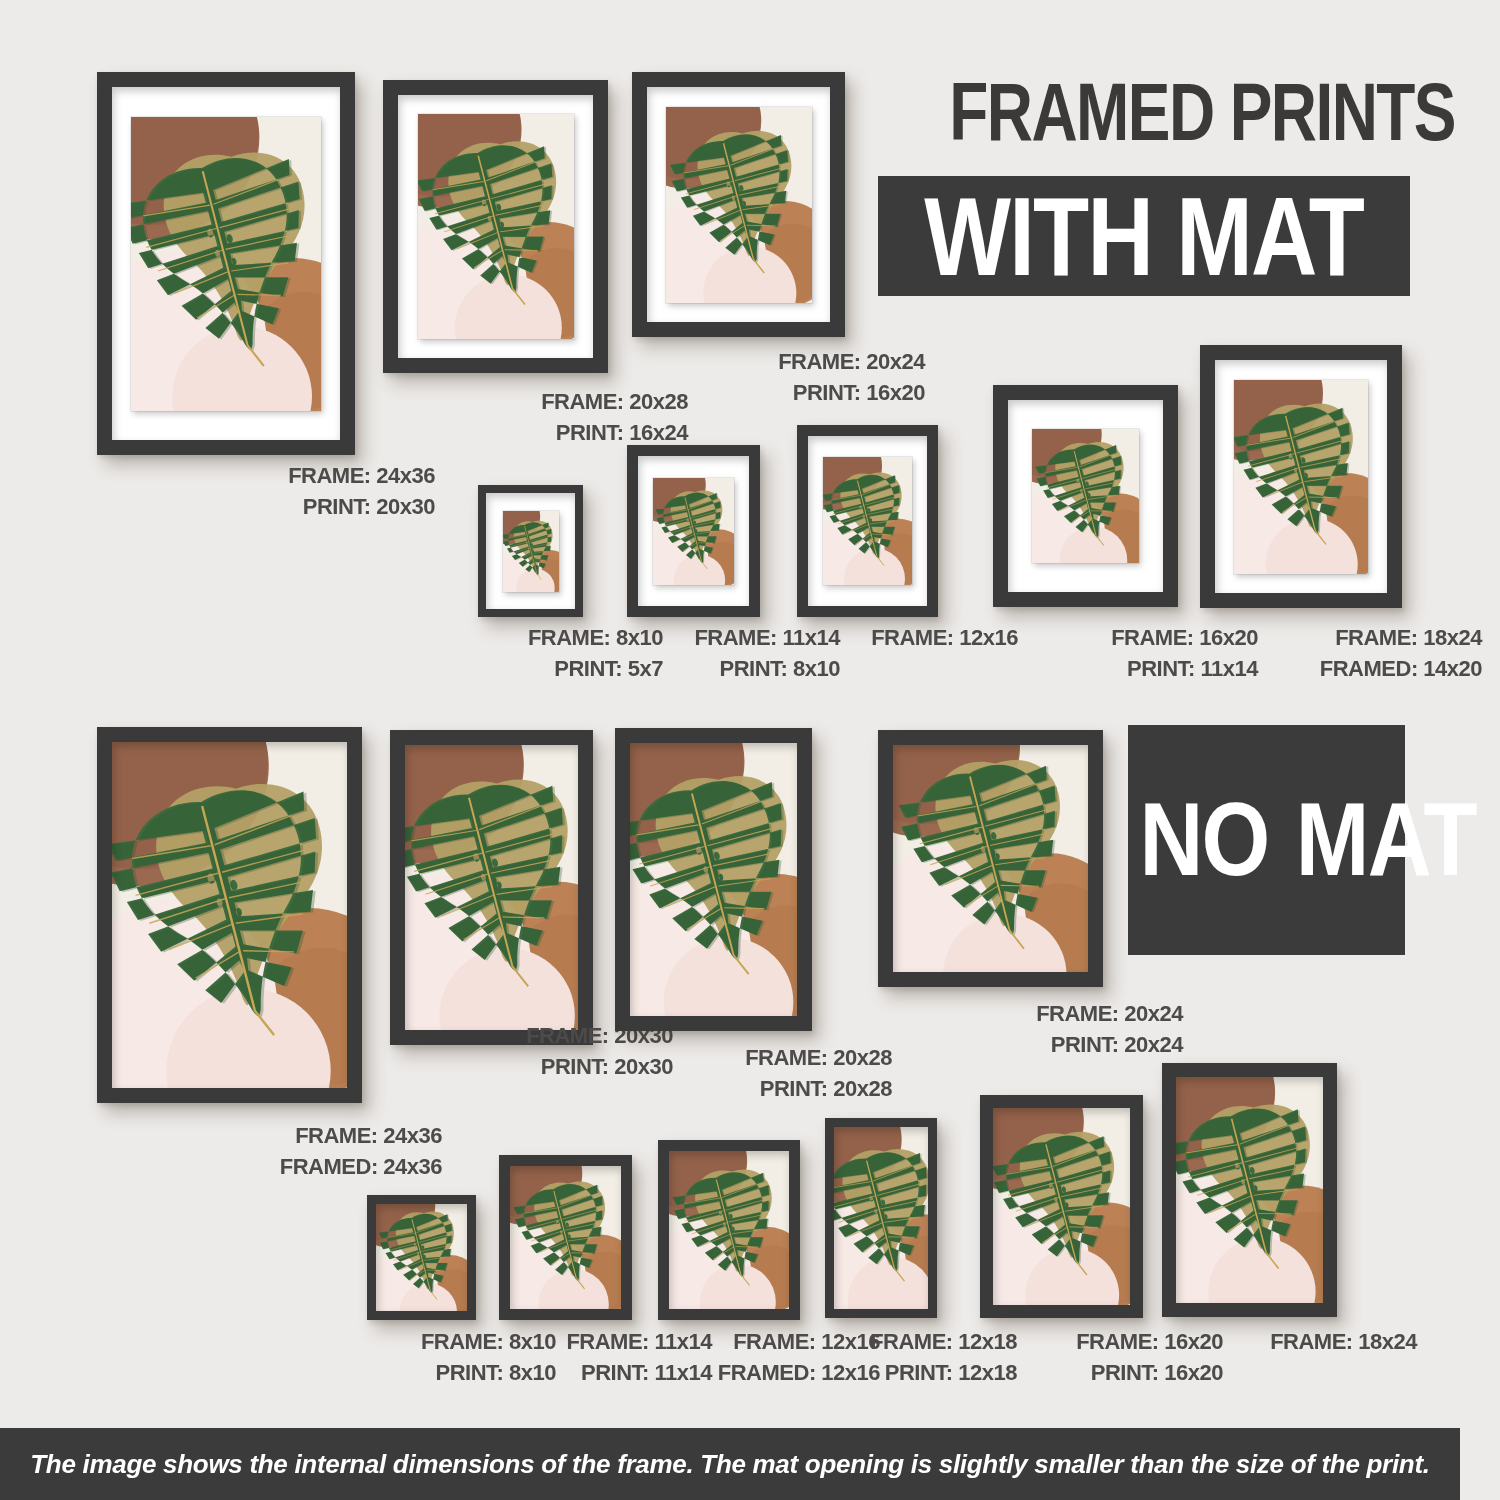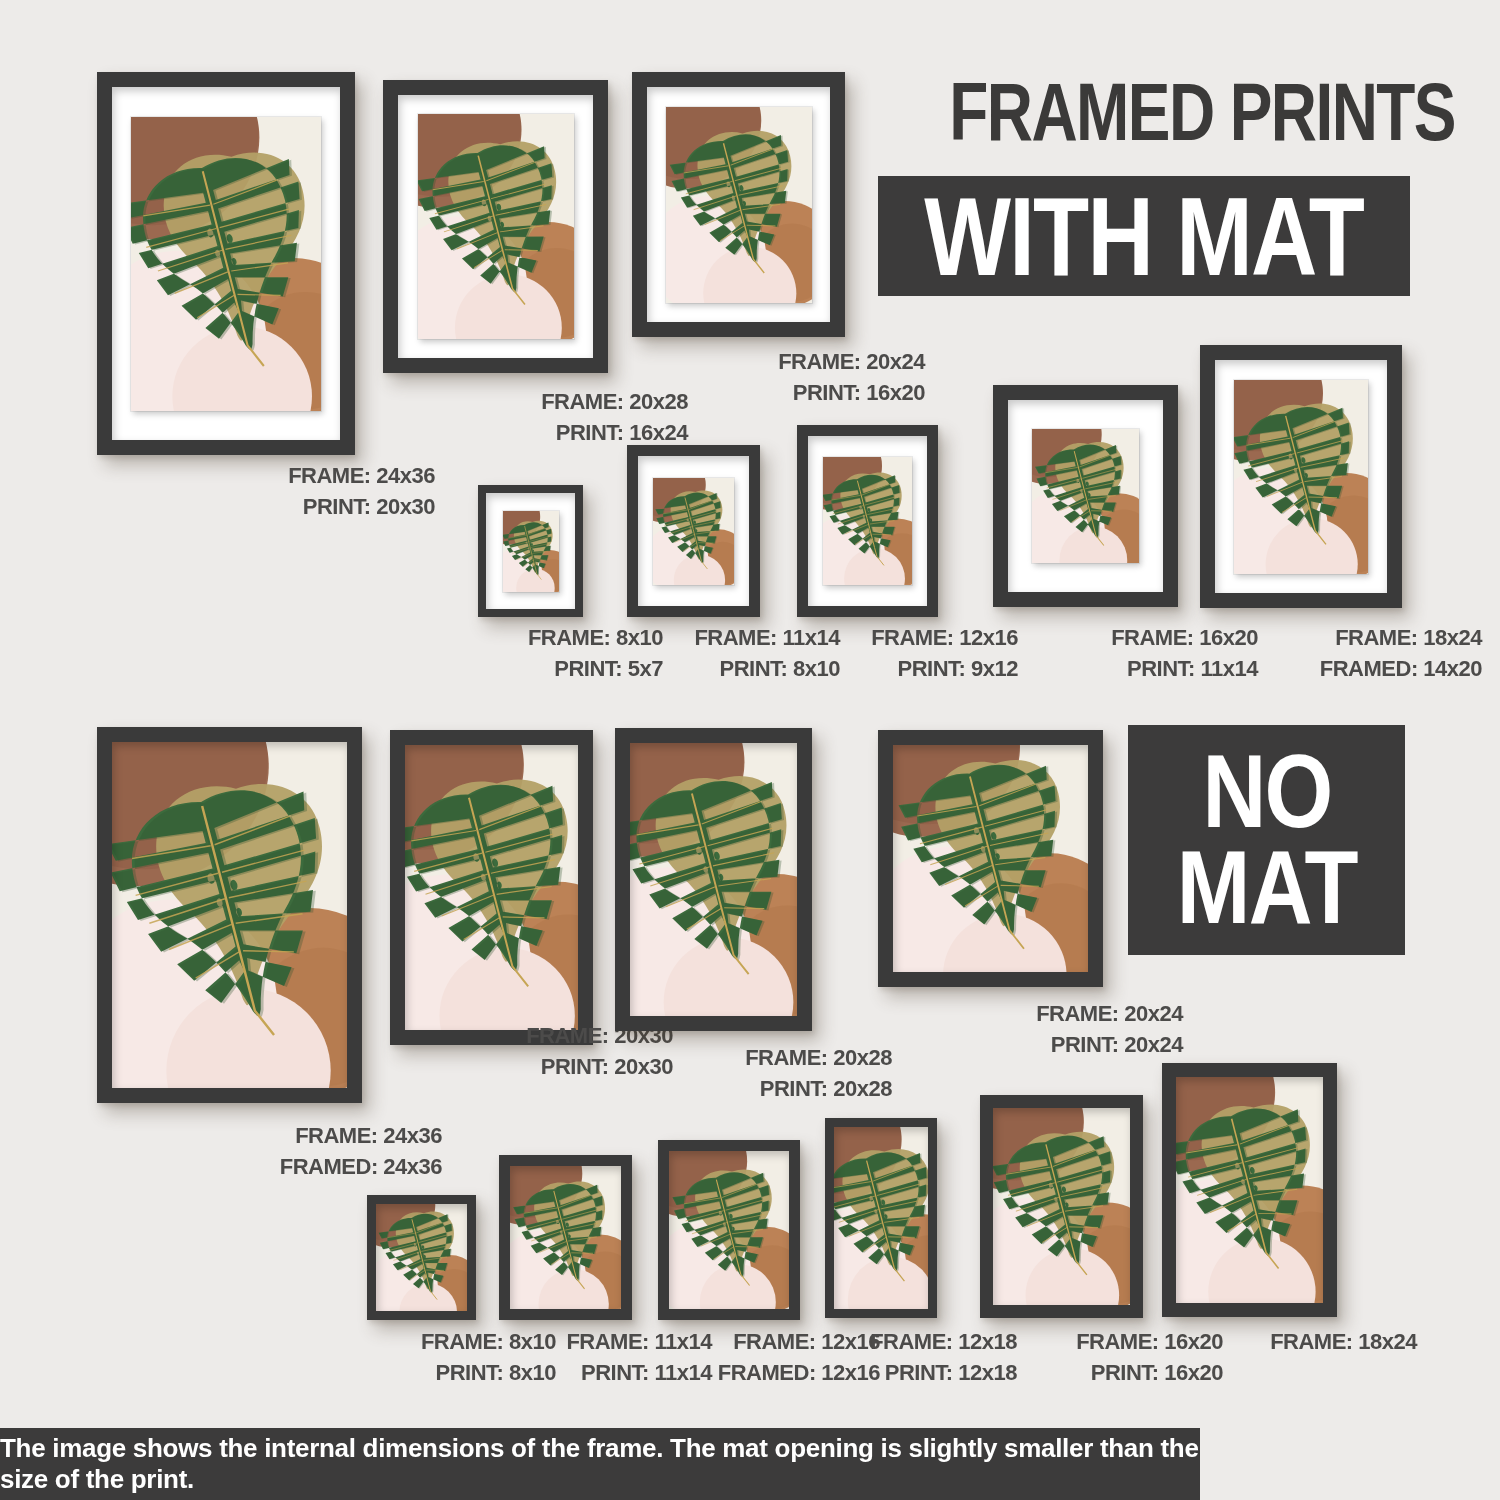--- a/index.html
+++ b/index.html
@@ -7,35 +7,35 @@
          background:var(--c-background);font-family:"Liberation Sans",sans-serif;}
   .title{position:absolute;left:878px;top:62px;width:532px;height:100px;
          display:flex;align-items:center;justify-content:flex-start;}
   .title .tscale{display:inline-block;font-size:82px;font-weight:bold;color:var(--c-title-text);
          letter-spacing:-2px;transform:scaleX(.78);white-space:nowrap;}
   .band{position:absolute;left:878px;top:176px;width:532px;height:120px;background:var(--c-band);
         display:flex;align-items:center;justify-content:center;}
   .band .tscale{display:inline-block;font-size:112px;font-weight:bold;color:var(--c-white);
         letter-spacing:-2px;transform:scaleX(.82);white-space:nowrap;}
   .nomat{position:absolute;left:1128px;top:725px;width:277px;height:230px;background:var(--c-band);
-        display:flex;flex-direction:column;align-items:center;justify-content:center;line-height:.92;}
+        display:flex;align-items:center;justify-content:flex-start;line-height:.92;}
   .nomat .tscale{display:inline-block;font-size:104px;font-weight:bold;color:var(--c-white);
         letter-spacing:-2px;transform:scaleX(.85);white-space:nowrap;}
   #frames-layer{position:absolute;inset:0;}
   .frame-wrap{position:absolute;box-sizing:border-box;border-style:solid;border-color:var(--c-frame);
         background:var(--c-mat);box-shadow:8px 10px 16px rgba(70,55,40,.30),2px 3px 5px rgba(70,55,40,.16);}
   .art{position:absolute;overflow:hidden;}
   .art.full{inset:0;}
   .art.matted{box-shadow:0 0 0 1px rgba(0,0,0,.07),2px 3px 6px rgba(0,0,0,.22);}
   .art svg{display:block;width:100%;height:100%;}
   .shade{position:absolute;inset:0;pointer-events:none;box-shadow:inset 2px 4px 8px rgba(0,0,0,.22);}
   .size-label{position:absolute;text-align:right;font-weight:bold;font-size:22px;line-height:31px;
         color:var(--c-label-text);letter-spacing:-.5px;white-space:nowrap;}
-  .footer{position:absolute;left:0;bottom:0;width:1200px;height:72px;background:var(--c-band);
-        display:flex;align-items:center;justify-content:center;}
+  .footer{position:absolute;left:0;bottom:0;width:1460px;height:72px;background:var(--c-band);
+        display:flex;align-items:center;justify-content:center;font-style:italic;}
   .footer span{color:var(--c-white);font-weight:bold;font-size:26px;letter-spacing:-.3px;}
 </style>
 </head>
 <body>
 
 <div id="stage">
   <div class="title">
     <span class="tscale">FRAMED PRINTS</span>
   </div>
   <div class="band">
@@ -199,21 +199,20 @@
       <path fill-rule="evenodd" transform="translate(1.2,.8)" d="M50,6 C30,0 12,10 9,28 C6,44 14,57 24,67 C33,76 43,92 48,112 C50,116 50,116 52,112 C57,92 67,78 76,68 C87,57 94,44 91,28 C88,10 70,0 50,6 Z M47,20 L0,14 L2,23 L47,26 Z M47,31 L-2,28 L0,38 L47,39 Z M47,45 L2,44 L5,54 L47,52 Z M47,58 L8,62 L12,72 L47,65 Z M48,72 L18,80 L24,90 L48,79 Z M48,86 L28,96 L34,104 L49,92 Z M53,20 L100,14 L98,23 L53,26 Z M53,31 L102,28 L100,38 L53,39 Z M53,45 L98,44 L95,54 L53,52 Z M53,58 L92,62 L88,72 L53,65 Z M52,72 L82,80 L76,90 L52,79 Z M52,86 L72,96 L66,104 L51,92 Z" style="fill:var(--c-leaf-dark);opacity:.3"></path>
       <path d="M50,8 C50,40 49,80 49,112 L55,126" style="fill:none;stroke:var(--c-vein);stroke-width:1.2"></path>
       <path d="M49,28 L10,24 M49,42 L7,42 M49,55 L10,57 M49,68 L16,72 M49,82 L25,89 M51,28 L90,24 M51,42 L93,42 M51,55 L90,57 M51,68 L84,72 M51,82 L75,89" style="fill:none;stroke:var(--c-vein);stroke-width:.7;opacity:.85"></path>
     </g>
   </svg>
         </div>
         <div class="shade"></div>
       </div>
       <div class="size-label" style="left: 717px; width: 301px; top: 622px;">
         <div>FRAME: 12x16</div>
-        <div>PRINT: 9x12</div>
       </div>
       <div class="frame-wrap" style="left: 993px; top: 385px; width: 185px; height: 222px; border-width: 15px;">
         <div class="art matted" style="width: 107px; height: 134px; left: 24px; top: 29px;">
           <svg viewBox="0 0 300 400" preserveAspectRatio="xMidYMid slice">
     <rect width="300" height="400" style="fill:var(--c-cream)"></rect>
     <path d="M0,0 L192,0 C202,40 190,86 156,120 C118,158 52,178 0,160 Z" style="fill:var(--c-brown)"></path>
     <path d="M0,0 L192,0 C198,30 192,62 172,92 C140,136 70,160 0,140 Z" style="fill:var(--c-brown-dark);opacity:.3"></path>
     <circle cx="243" cy="300" r="108" style="fill:var(--c-terracotta)"></circle>
     <circle cx="258" cy="318" r="80" style="fill:var(--c-terracotta-dark);opacity:.3"></circle>
     <circle cx="85" cy="302" r="120" style="fill:var(--c-pink)"></circle>

